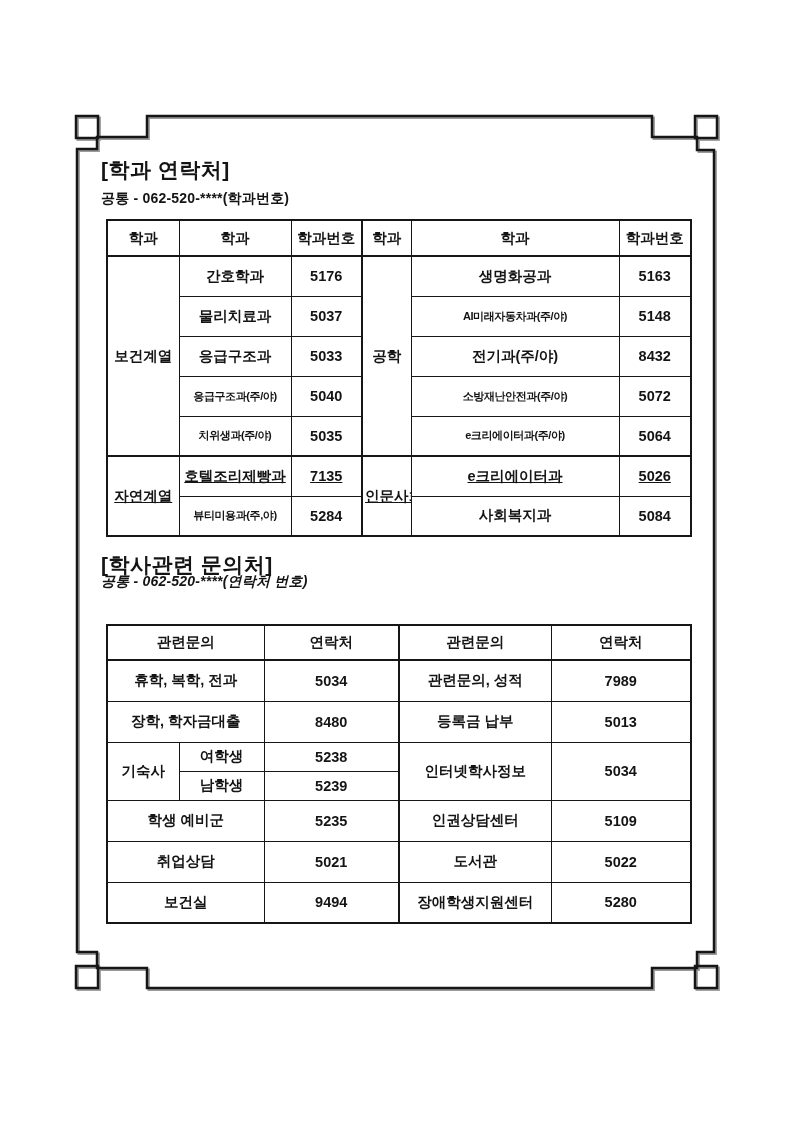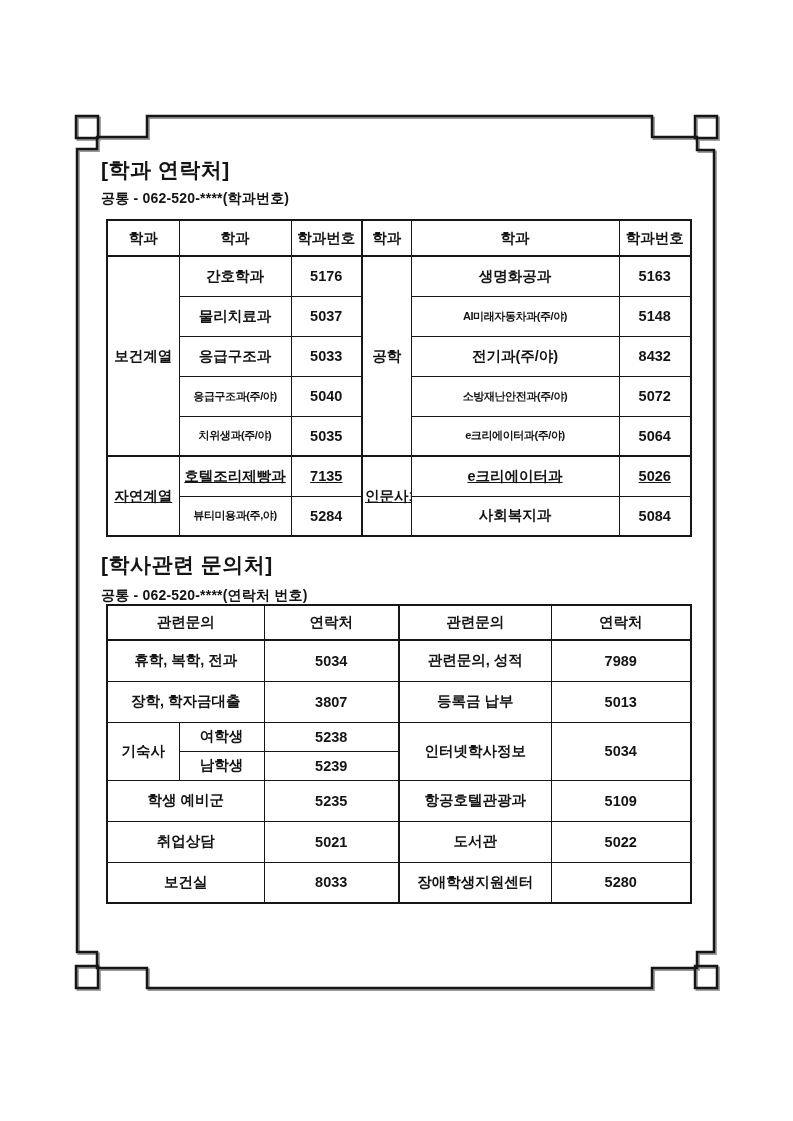--- a/index.html
+++ b/index.html
@@ -8,30 +8,30 @@
     font-family:"Liberation Sans","DejaVu Sans",sans-serif;
     font-weight:700; color:#141414; overflow:hidden;
   }
   #frame-svg { position:absolute; left:0; top:0; }
 
   .sec-title { position:absolute; left:101px; font-size:21px; letter-spacing:0.5px; }
   .sec-sub   { position:absolute; left:101px; font-size:14px; letter-spacing:0.2px; }
   #s1-title { top:156px; }
   #s1-sub   { top:190px; }
   #s2-title { top:551px; }
-  #s2-sub   { top:587px; }
+  #s2-sub   { top:573px;font-style:italic; }
 
   table.tbl {
     position:absolute; left:106px; width:584px;
     border-collapse:collapse; table-layout:fixed;
     border:2.6px solid #161616;
     font-size:14.5px;
   }
   #t1 { top:219px; }
-  #t2 { top:604px; }
+  #t2 { top:624px; }
   .tbl th, .tbl td {
     border:1.5px solid #161616;
     text-align:center; vertical-align:middle;
     padding:0 2px; overflow:hidden; white-space:nowrap;
     font-weight:700;
   }
   .tbl thead tr { height:36px; }
   .tbl thead th { border-top:2.8px solid #161616; border-bottom:2.6px solid #161616;margin-left:40px; }
   #t1 tbody tr { height:40px; }
   #t2 tbody tr.full { height:41px; }
@@ -156,49 +156,49 @@
     </thead>
     <tbody>
       <tr class="full">
         <td colspan="2">휴학, 복학, 전과</td>
         <td>5034</td>
         <td class="mid">관련문의, 성적</td>
         <td>7989</td>
       </tr>
       <tr class="full">
         <td colspan="2">장학, 학자금대출</td>
-        <td>3807</td>
+        <td>8480</td>
         <td class="mid">등록금 납부</td>
         <td>5013</td>
       </tr>
       <tr class="sub">
         <td rowspan="2">기숙사</td>
         <td>여학생</td>
         <td>5238</td>
         <td rowspan="2" class="mid">인터넷학사정보</td>
         <td rowspan="2">5034</td>
       </tr>
       <tr class="sub">
         <td>남학생</td>
         <td>5239</td>
       </tr>
       <tr class="full">
         <td colspan="2">학생 예비군</td>
         <td>5235</td>
-        <td class="mid">항공호텔관광과</td>
+        <td class="mid">인권상담센터</td>
         <td>5109</td>
       </tr>
       <tr class="full">
         <td colspan="2">취업상담</td>
         <td>5021</td>
         <td class="mid">도서관</td>
         <td>5022</td>
       </tr>
       <tr class="full">
         <td colspan="2">보건실</td>
-        <td>8033</td>
+        <td>9494</td>
         <td class="mid">장애학생지원센터</td>
         <td>5280</td>
       </tr>
     </tbody>
   </table>
 
 </div>
 
 </body></html>

